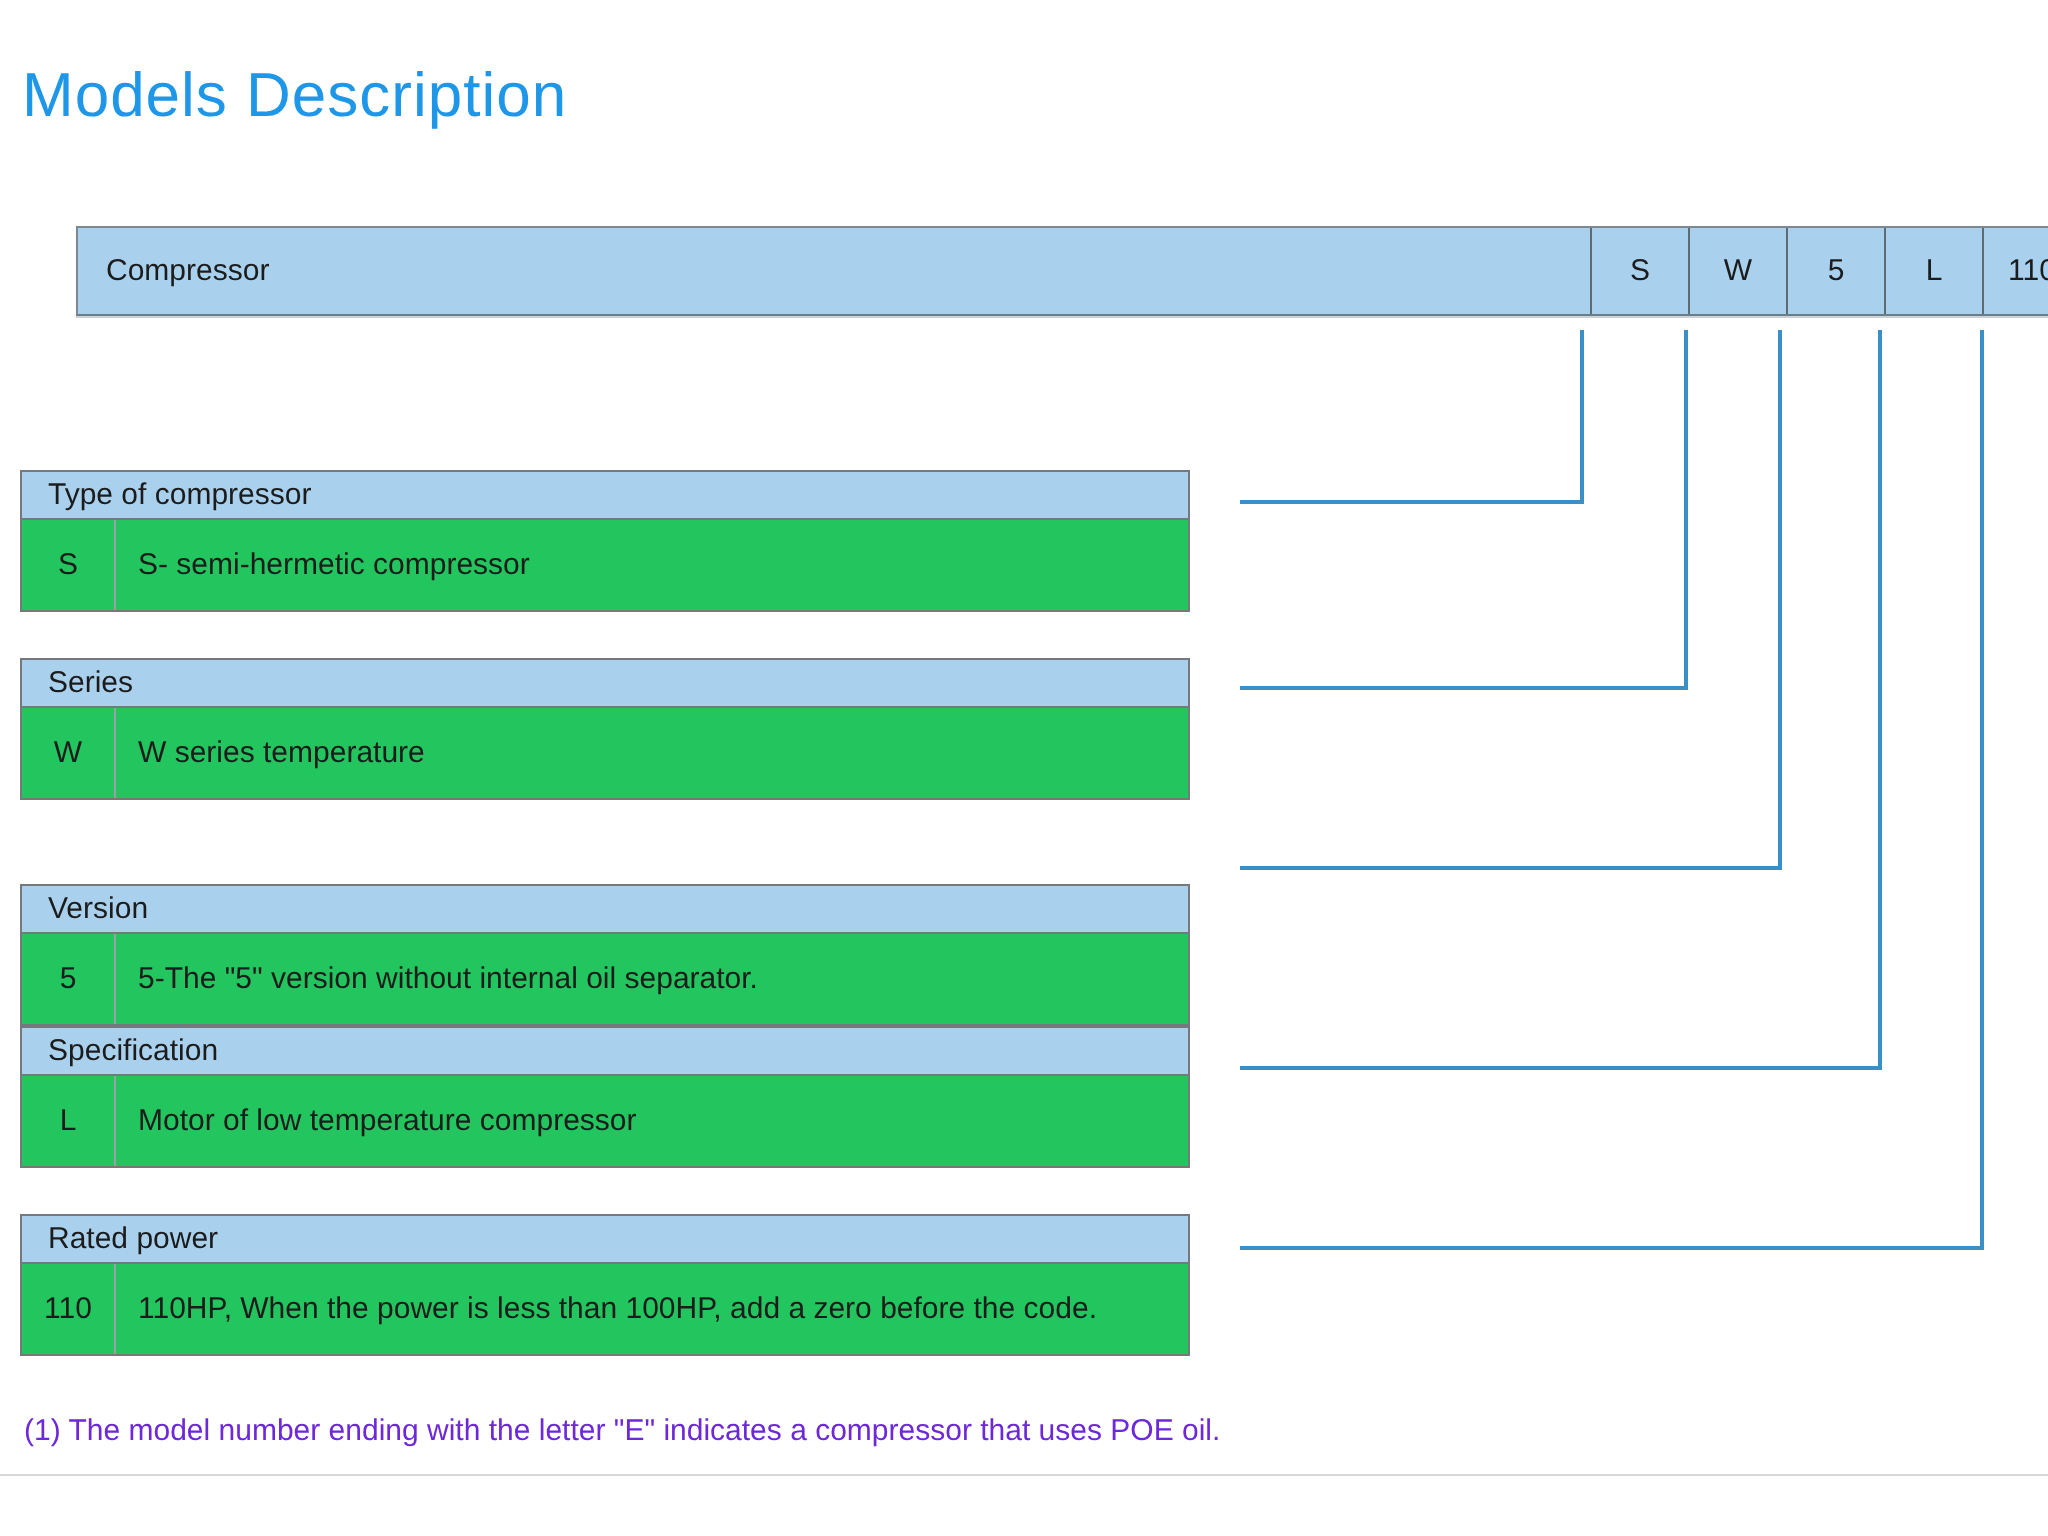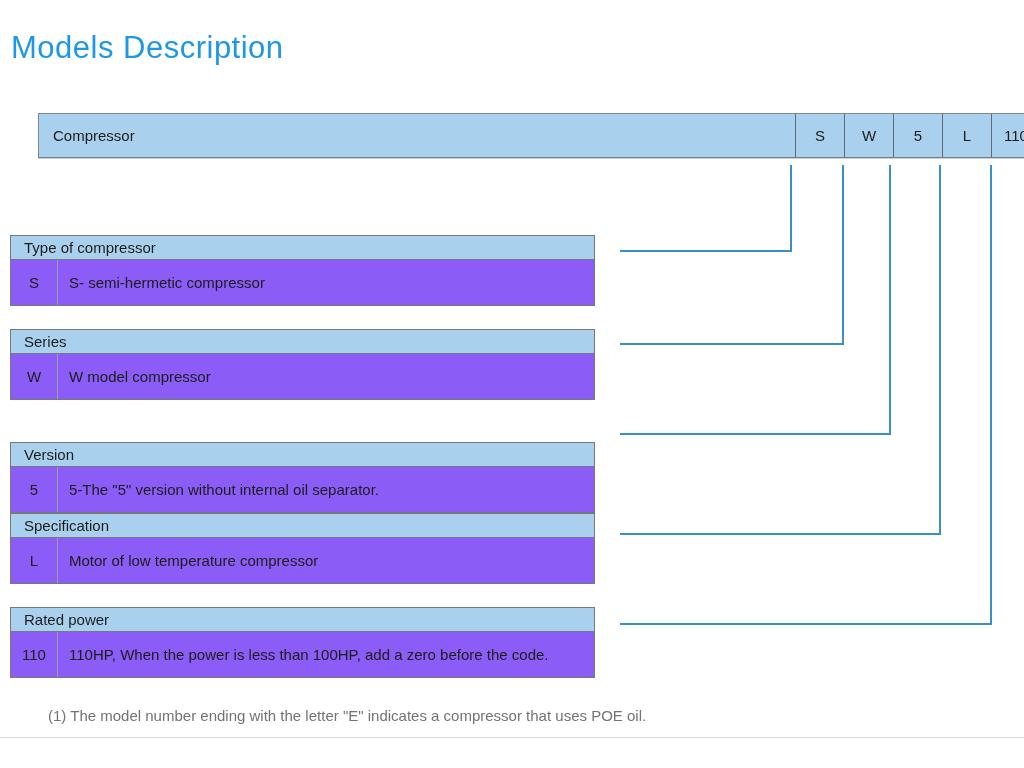--- a/index.html
+++ b/index.html
@@ -45,21 +45,21 @@
   .h-s   { left: 620px; top: 250px; width: 172px; }
   .h-w   { left: 620px; top: 343px; width: 224px; }
   .h-5   { left: 620px; top: 433px; width: 271px; }
   .h-l   { left: 620px; top: 533px; width: 321px; }
   .h-110 { left: 620px; top: 623px; width: 372px; }
 
   
   .exp-table {
     position: absolute; left: 10px; width: 585px;
     border: 1px solid #75797d;
-    background: #8b5cf6;
+    background: #22c55e;
   }
   .exp-table .t-header {
     height: 24px; background: #a9d1ee;
     border-bottom: 1px solid #75797d;
     display: flex; align-items: center;
     padding-left: 13px; font-size: 15px; color: #1c1c1c;
   }
   .exp-table .t-row { height: 45px; display: flex; align-items: stretch; }
   .exp-table .t-code {
     width: 47px; border-right: 1px solid #9aa0a5;
@@ -71,21 +71,21 @@
     padding-left: 11px; font-size: 15px;
   }
   .tbl-1 { top: 235px; }
   .tbl-2 { top: 329px; }
   .tbl-3 { top: 422px; margin-top: 20px; }
   .tbl-4 { top: 513px; }
   .tbl-5 { top: 607px; }
 
   .footnote {
     position: absolute; left: 12px; top: 707px;
-    font-size: 15px; color: #737373; margin-left: 36px;
+    font-size: 15px; color: #6d28d9;
   }
   .bottom-rule {
     position: absolute; left: 0; top: 737px; width: 1024px; height: 1px;
     background: #d9d9d9;
   }
 </style>
 </head>
 <body>
 
 <div class="page">
@@ -117,21 +117,21 @@
     <div class="t-row">
       <div class="t-code">S</div>
       <div class="t-desc">S- semi-hermetic compressor</div>
     </div>
   </div>
 
   <div class="exp-table tbl-2">
     <div class="t-header">Series</div>
     <div class="t-row">
       <div class="t-code">W</div>
-      <div class="t-desc">W model compressor</div>
+      <div class="t-desc">W series temperature</div>
     </div>
   </div>
 
   <div class="exp-table tbl-3">
     <div class="t-header">Version</div>
     <div class="t-row">
       <div class="t-code">5</div>
       <div class="t-desc">5-The "5" version without internal oil separator.</div>
     </div>
   </div>

